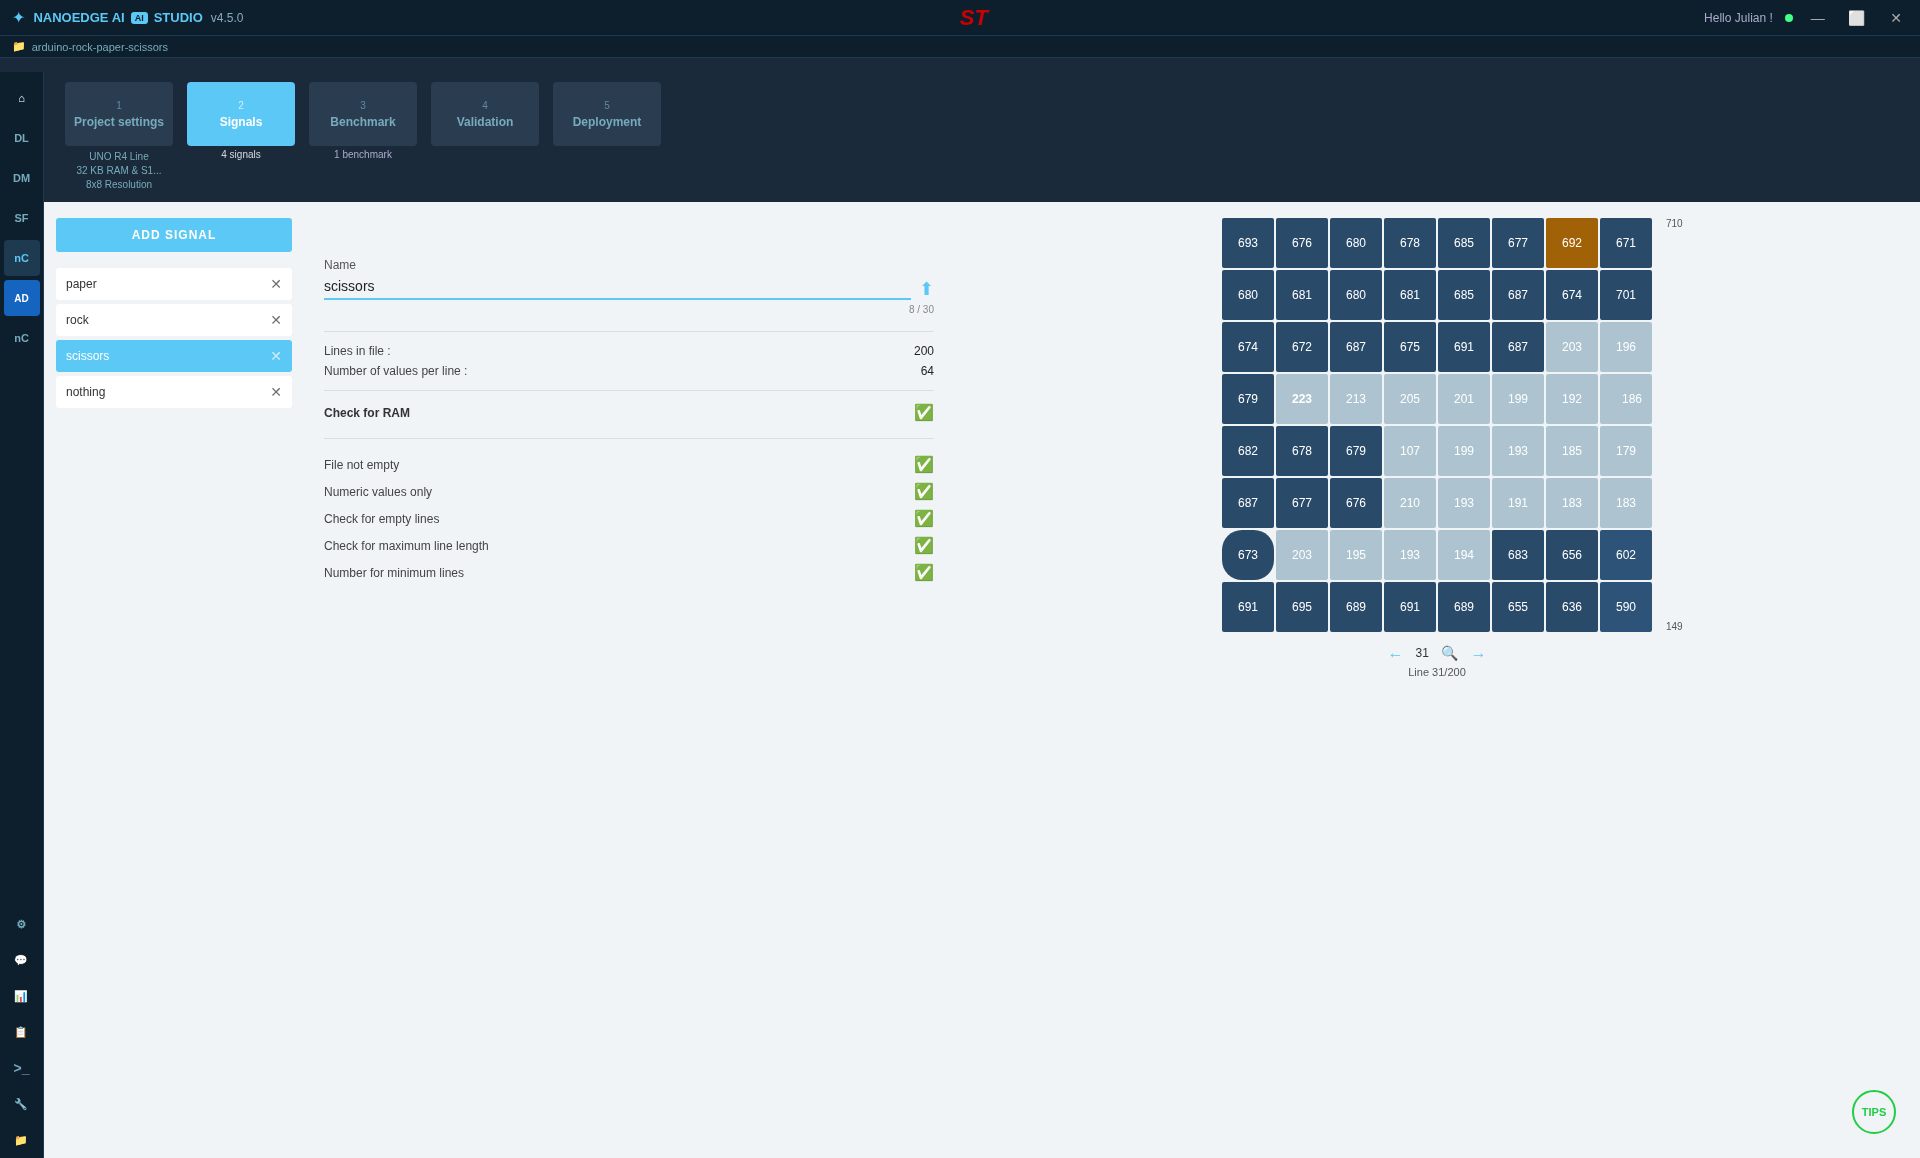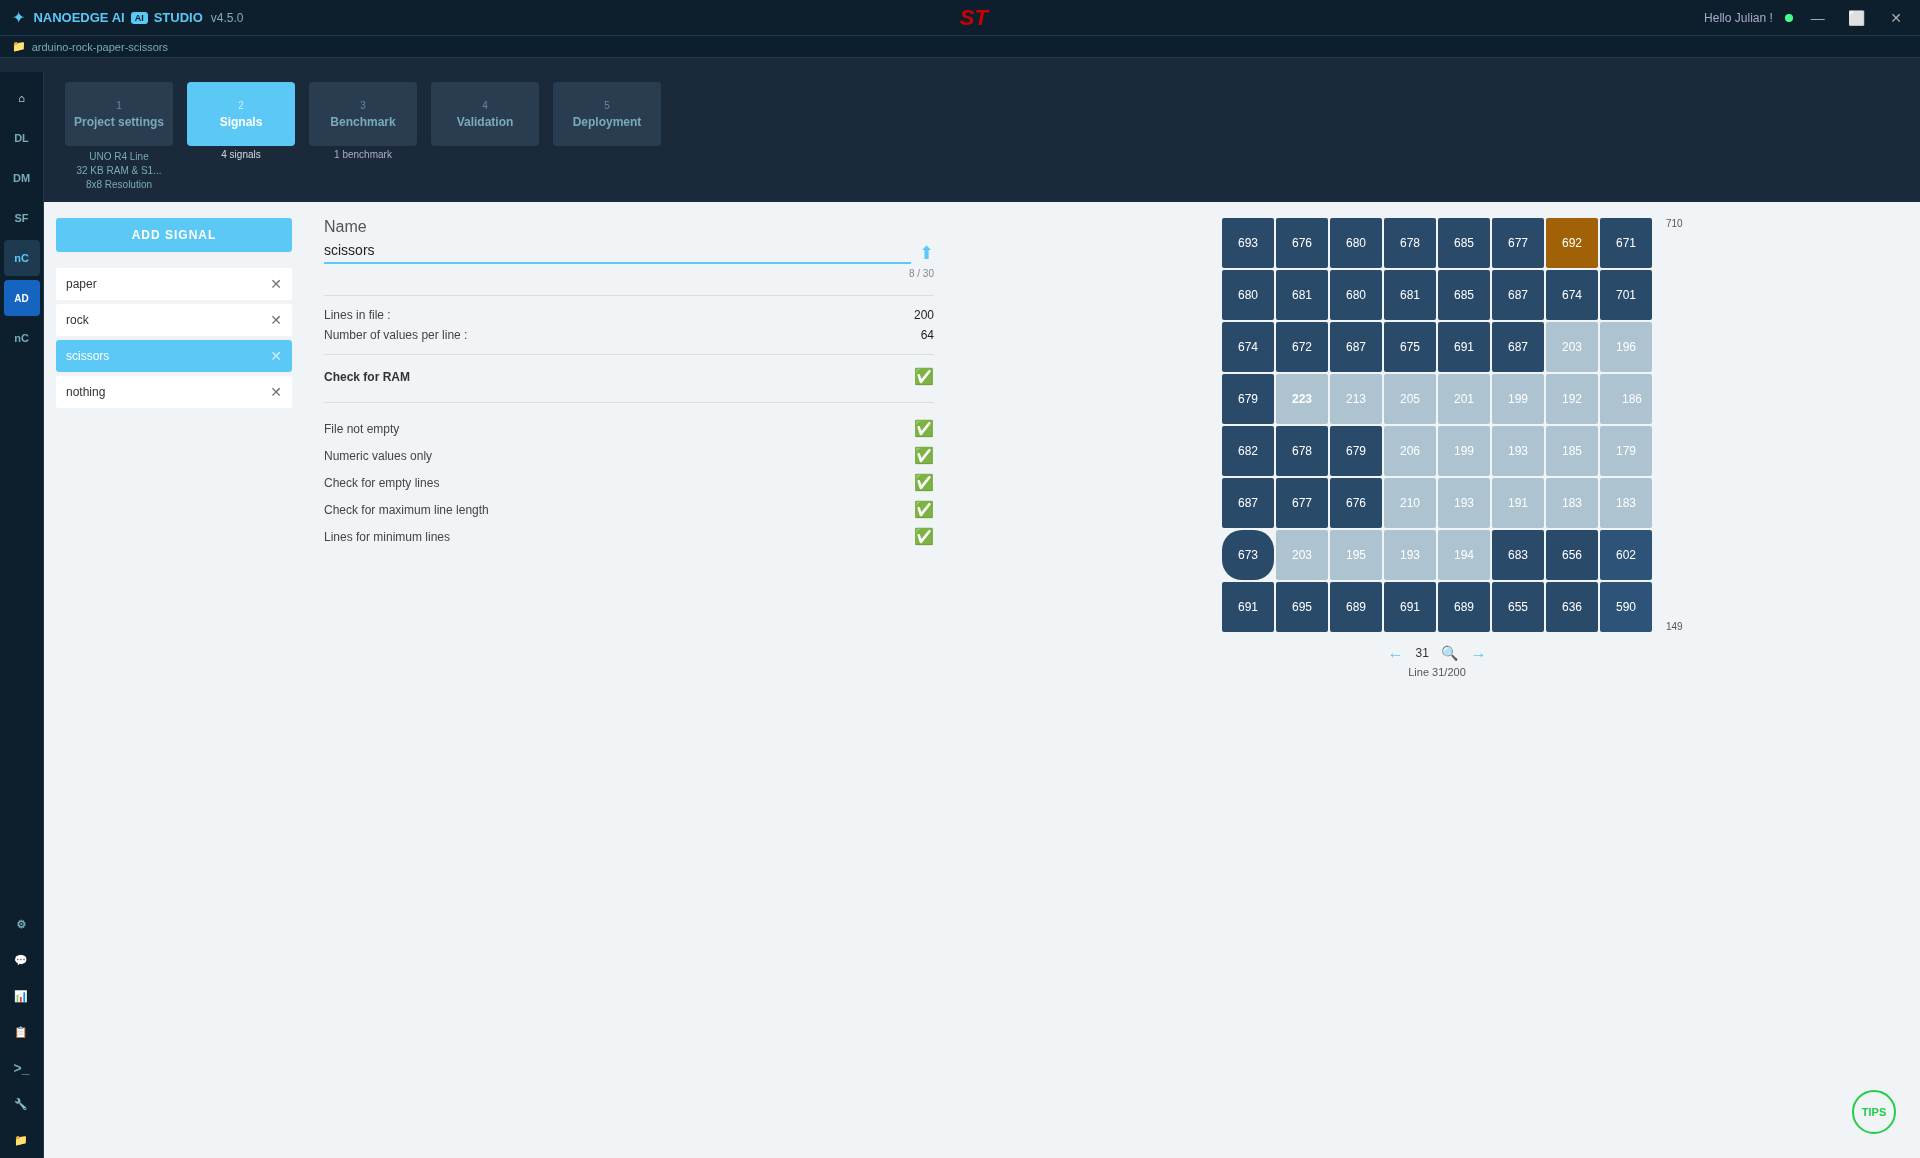--- a/index.html
+++ b/index.html
@@ -46,21 +46,21 @@
 
     
     .left-panel { width: 260px; background: #f0f4f7; padding: 16px 12px; flex-shrink: 0; }
     .add-signal-btn { width: 100%; background: #5bc8f5; color: #fff; border: none; padding: 10px; font-size: 12px; font-weight: bold; cursor: pointer; border-radius: 3px; letter-spacing: 1px; margin-bottom: 16px; }
     .signal-item { display: flex; align-items: center; justify-content: space-between; padding: 8px 10px; border-radius: 3px; margin-bottom: 4px; background: #fff; cursor: pointer; color: #333; font-size: 12px; }
     .signal-item.selected { background: #5bc8f5; color: #fff; }
     .signal-item .x-btn { background: none; border: none; cursor: pointer; color: inherit; font-size: 14px; opacity: 0.7; }
 
     
     .mid-panel { flex: 1; background: #f0f4f7; padding: 16px 20px; min-width: 350px; max-width: 650px; }
-    .field-label { font-size: 16px; color: #555; margin-bottom: 2px; }
+    .field-label { font-size: 12px; color: #555; margin-bottom: 2px; margin-top: 40px; }
     .field-input { width: 100%; border: none; border-bottom: 2px solid #5bc8f5; background: transparent; font-size: 14px; color: #222; padding: 4px 0; margin-bottom: 4px; outline: none; }
     .char-count { text-align: right; font-size: 10px; color: #888; margin-bottom: 16px; }
     .divider { border: none; border-top: 1px solid #ddd; margin: 12px 0; }
     .info-row { display: flex; justify-content: space-between; margin-bottom: 6px; font-size: 12px; color: #444; }
     .info-val { color: #222; font-weight: 500; }
     .check-section { margin-top: 16px; }
     .check-title { font-size: 12px; color: #333; font-weight: 600; margin-bottom: 16px; display: flex; align-items: center; justify-content: space-between; }
     .check-row { display: flex; align-items: center; justify-content: space-between; margin-bottom: 8px; font-size: 12px; color: #444; }
     .check-icon { color: #22cc44; font-size: 16px; }
     .run-btn { width: 100%; background: #5bc8f5; color: #fff; border: 2px solid #5bc8f5; padding: 10px; font-size: 12px; font-weight: bold; cursor: pointer; border-radius: 3px; letter-spacing: 1px; margin-top: 20px; }
@@ -237,21 +237,21 @@
         </div>
         <div class="check-row">
           <span>Check for empty lines</span>
           <span class="check-icon">✅</span>
         </div>
         <div class="check-row">
           <span>Check for maximum line length</span>
           <span class="check-icon">✅</span>
         </div>
         <div class="check-row">
-          <span>Lines for minimum lines</span>
+          <span>Number for minimum lines</span>
           <span class="check-icon">✅</span>
         </div>
       </div>
 
     </div>
 
     <div class="right-panel">
       <div class="heatmap-container">
         <div class="heatmap-grid" id="heatmap-grid">
 
@@ -283,21 +283,21 @@
             <div class="hm-cell" style="background-color: rgb(173, 196, 208); font-weight: bold;">223</div>
             <div class="hm-cell" style="background-color: rgb(173, 196, 208);">213</div>
             <div class="hm-cell" style="background-color: rgb(173, 196, 208);">205</div>
             <div class="hm-cell" style="background-color: rgb(173, 196, 208);">201</div>
             <div class="hm-cell" style="background-color: rgb(173, 196, 208);">199</div>
             <div class="hm-cell" style="background-color: rgb(173, 196, 208);">192</div>
             <div class="hm-cell" style="background-color: rgb(173, 196, 208); padding-left: 12px;">186</div>
             <div class="hm-cell" style="background-color: rgb(42, 74, 106);">682</div>
             <div class="hm-cell" style="background-color: rgb(42, 74, 106);">678</div>
             <div class="hm-cell" style="background-color: rgb(42, 74, 106);">679</div>
-            <div class="hm-cell" style="background-color: rgb(173, 196, 208);">206</div>
+            <div class="hm-cell" style="background-color: rgb(173, 196, 208);">107</div>
             <div class="hm-cell" style="background-color: rgb(173, 196, 208);">199</div>
             <div class="hm-cell" style="background-color: rgb(173, 196, 208);">193</div>
             <div class="hm-cell" style="background-color: rgb(173, 196, 208);">185</div>
             <div class="hm-cell" style="background-color: rgb(173, 196, 208);">179</div>
             <div class="hm-cell" style="background-color: rgb(42, 74, 106);">687</div>
             <div class="hm-cell" style="background-color: rgb(42, 74, 106);">677</div>
             <div class="hm-cell" style="background-color: rgb(42, 74, 106);">676</div>
             <div class="hm-cell" style="background-color: rgb(173, 196, 208);">210</div>
             <div class="hm-cell" style="background-color: rgb(173, 196, 208);">193</div>
             <div class="hm-cell" style="background-color: rgb(173, 196, 208);">191</div>

